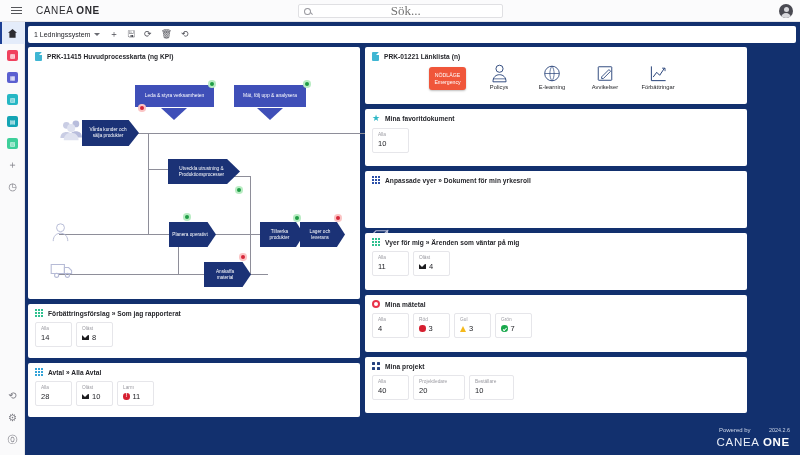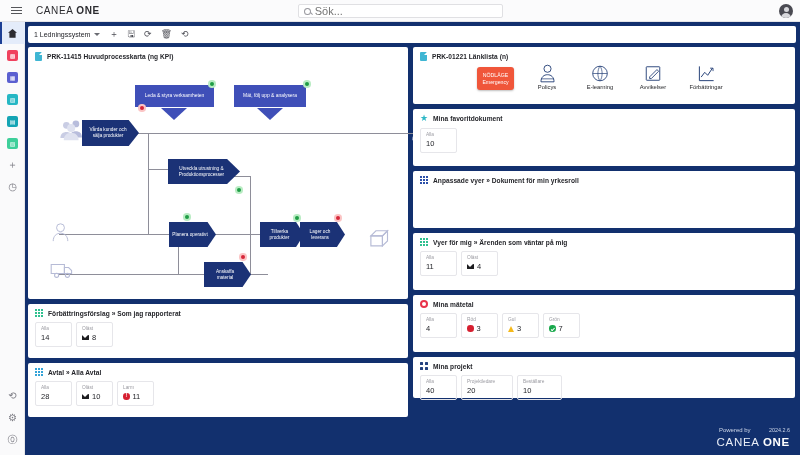--- a/index.html
+++ b/index.html
@@ -18,21 +18,21 @@
     display:flex; align-items:center;
   }
   .hamburger { width:22px; display:flex; flex-direction:column; gap:2px; align-items:center; margin-left:5px; cursor:pointer;}
   .hamburger i { display:block; width:11px; height:1px; background:#55565a; }
   .brand { font-size:10px; letter-spacing:0.6px; color:#2b2b2f; margin-left:9px; }
   .brand b { font-weight:bold; }
   .searchwrap { position:absolute; left:298px; top:4px; width:205px; height:14px;
     background:#ffffff; border:1px solid #e0e0e3; border-radius:2px; display:flex; align-items:center; padding:0 5px; }
   .searchwrap .sicon { width:7px; height:7px; border:1px solid #9a9aa0; border-radius:50%; position:relative; margin-right:4px;}
   .searchwrap .sicon:after { content:""; position:absolute; width:3px; height:1px; background:#9a9aa0; transform:rotate(45deg); right:-3px; bottom:0px;}
-  .searchwrap input { border:0; outline:0; font-size:11px; color:#9a9aa0; width:100%; background:transparent; font-family:Liberation Sans, sans-serif;}
+  .searchwrap input { border:0; outline:0; font-size:13px; color:#9a9aa0; width:100%; background:transparent; font-family:Liberation Serif, serif;text-align:center;}
   .avatar { position:absolute; right:7px; top:4px; width:14px; height:14px; border-radius:50%;
     background:#4a4a52; overflow:hidden; }
   .avatar:before{content:"";position:absolute;width:5px;height:5px;border-radius:50%;background:#d8d8dc;left:4.5px;top:2.5px;}
   .avatar:after{content:"";position:absolute;width:10px;height:6px;border-radius:5px 5px 0 0;background:#d8d8dc;left:2px;top:8.5px;}
 
   
   .rail { position:absolute; left:0; top:22px; width:25px; height:433px; background:#fafafb; border-right:1px solid #e6e6e9; }
   .rail-item { width:25px; height:22px; display:flex; align-items:center; justify-content:center; cursor:pointer; position:relative;}
   .rail-item.active { background:#e4ecfa; }
   .rail-item.active:before{content:"";position:absolute;left:0;top:0;bottom:0;width:2px;background:#1c3f94;}
@@ -45,21 +45,21 @@
   .canvas { position:absolute; left:25px; top:22px; width:775px; height:433px; background:#12306e; }
 
   .toolbar { position:absolute; left:3px; top:4px; height:17px; width:768px;
     background:#ffffff; border-radius:2px; display:flex; align-items:center; padding:0 6px; gap:9px;}
   .tb-sel { font-size:7px; color:#24252a; display:flex; align-items:center; gap:4px; cursor:pointer;}
   .caret { width:0;height:0;border-left:3px solid transparent;border-right:3px solid transparent;border-top:3px solid #6b6c73;}
   .tb-ico { font-size:9px; color:#4b4c54; cursor:pointer; line-height:1; }
 
   .cols { position:absolute; left:3px; top:25px; width:768px; height:405px; display:flex; gap:5px;}
   .col { display:flex; flex-direction:column; gap:5px; }
-  .colL { width:380px; }
+  .colL { width:332px; }
   .colR { width:382px; }
 
   .card { background:#ffffff; border-radius:2px; position:relative; }
   .card-hd { display:flex; align-items:center; gap:5px; padding:5px 7px 2px 7px; }
   .card-title { font-size:6.6px; color:#24252a; font-weight:bold; letter-spacing:0.05px;}
   .doc-ico { width:7px; height:9px; background:#3fb6d3; border-radius:1px; position:relative;}
   .doc-ico:after{content:"";position:absolute;right:0;top:0;border-left:3px solid transparent;border-bottom:3px solid #ffffff;}
   .grid-ico { width:8px;height:8px; display:grid; grid-template-columns:repeat(3,1fr); grid-template-rows:repeat(3,1fr); gap:0.6px;}
   .grid-ico i{display:block;background:#2b4fa8;}
   .star-ico{ color:#2fb8c6; font-size:9px; line-height:1;}
@@ -553,21 +553,21 @@
             <div class="stat">
               <div class="lbl">Grön</div>
               <div class="val">
                   <span class="mini-green"></span>
                   <span>7</span>
                 </div>
             </div>
           </div>
         </div>
 
-        <div class="card" style="height:41px;">
+        <div class="card" style="height:56px;">
           <div class="card-hd">
             <span class="proj-ico">
                 <i></i>
                 <i></i>
                 <i></i>
                 <i></i>
               </span>
             <span class="card-title">Mina projekt</span>
           </div>
           <div class="stats">

